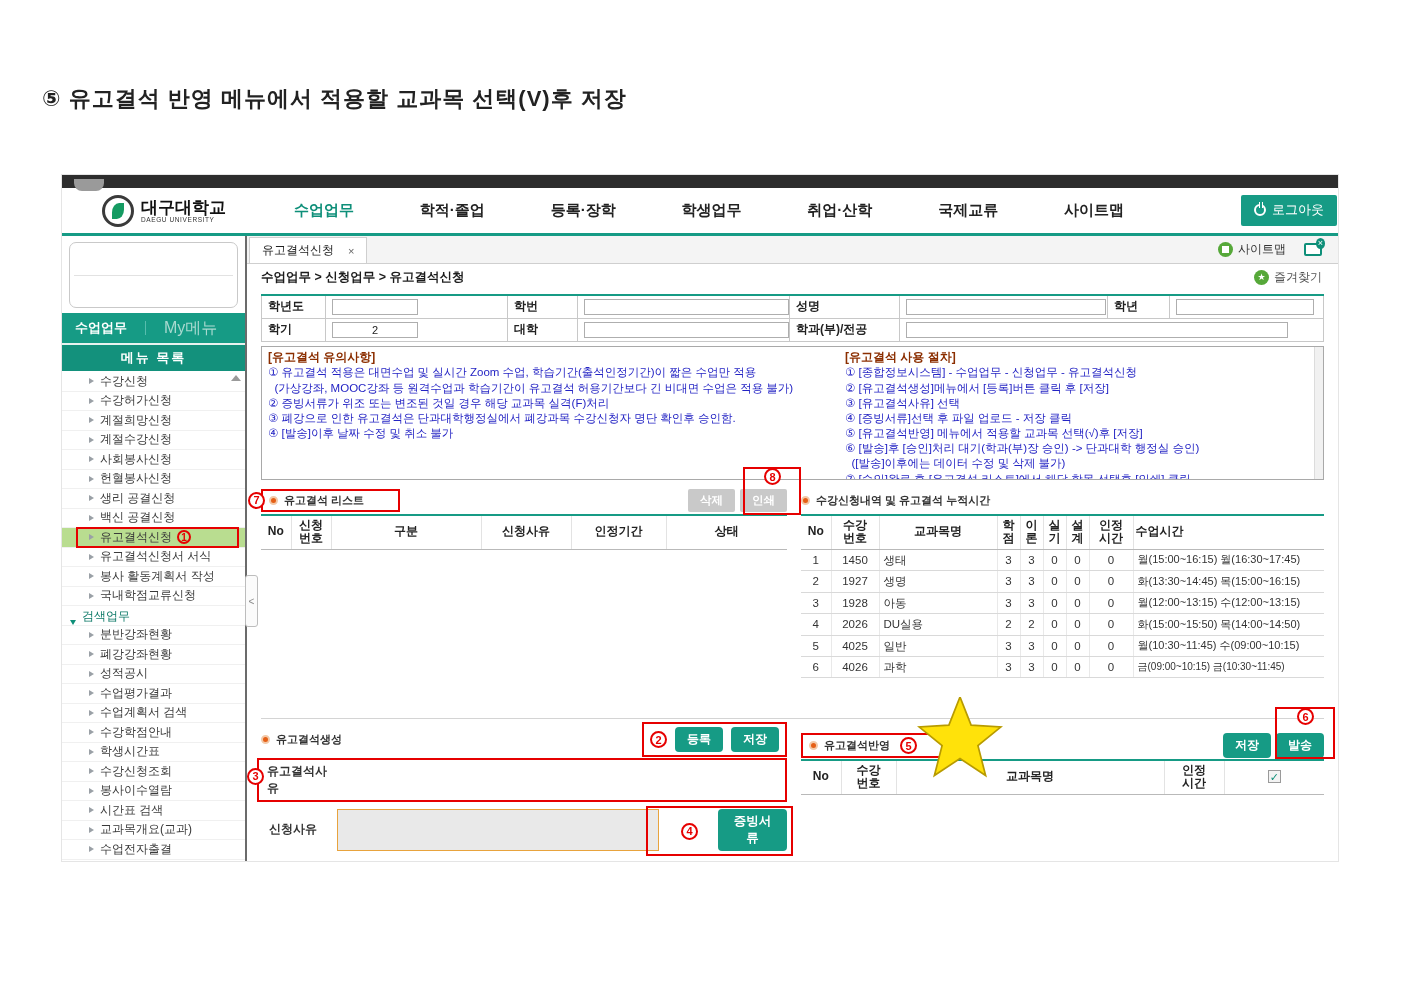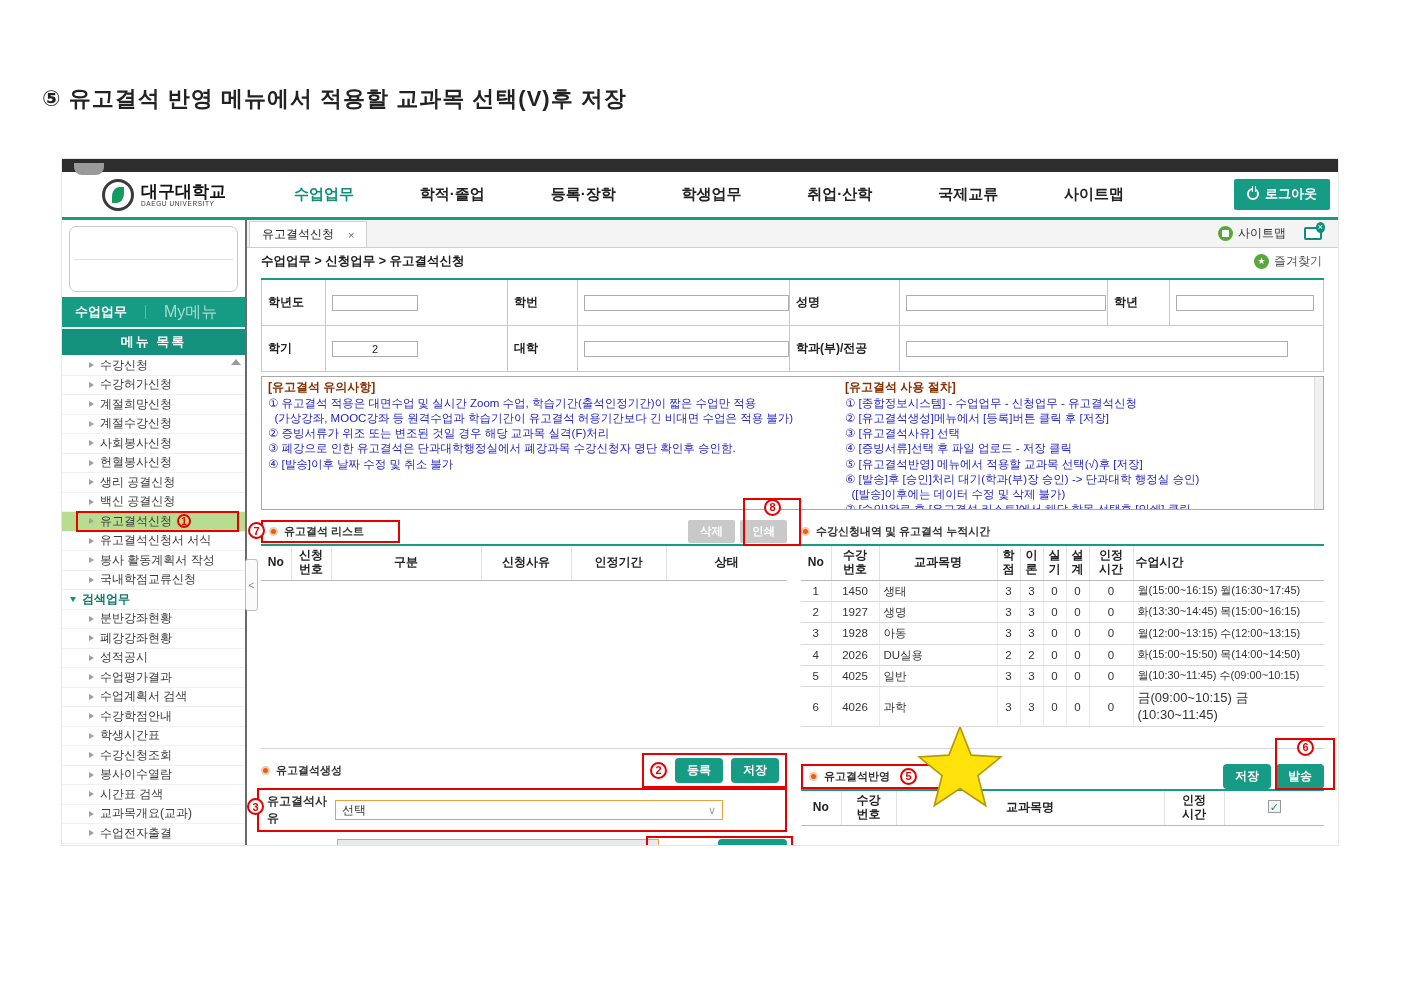--- a/index.html
+++ b/index.html
@@ -1,54 +1,54 @@
 <!DOCTYPE html>
 <html><head>
 <meta charset="utf-8">
 <style>
   * { margin:0; padding:0; box-sizing:border-box; }
   html,body { background:#fff; }
   body { font-family:"Liberation Sans","DejaVu Sans",sans-serif; width:1403px; height:992px; position:relative; overflow:hidden; }
 
   .caption { position:absolute; left:42px; top:84px; font-size:22px; font-weight:bold; color:#222; letter-spacing:1px; }
 
-  .window { position:absolute; left:62px; top:159px; width:1276px; height:686px; overflow:hidden; background:#0f766e; box-shadow:0 0 0 1px #e5e5e5; }
+  .window { position:absolute; left:62px; top:175px; width:1276px; height:686px; overflow:hidden; background:#0f766e; box-shadow:0 0 0 1px #e5e5e5; }
   .titlebar { height:13px; background:#2d2d2d; position:relative; }
   .titlebar .notch { position:absolute; left:12px; top:4px; width:30px; height:12px; background:#9a9a9a; border-radius:0 0 8px 8px; }
 
   .hdr { height:45px; background:#fff; display:flex; align-items:center; }
   .logo { display:flex; align-items:center; margin-left:40px; gap:7px; }
   .logo-mark { width:32px; height:32px; border-radius:50%; border:3px solid #3a3a3a; position:relative; background:#fff; }
   .logo-mark::after { content:""; position:absolute; left:7px; top:5px; width:12px; height:16px; background:#159b62; border-radius:60% 0 60% 0; }
   .logo-txt .t1 { font-size:17px; font-weight:bold; color:#111; line-height:1; }
   .logo-txt .t2 { font-size:6.5px; color:#333; letter-spacing:.6px; }
   .mainnav { display:flex; margin-left:68px; width:830px; justify-content:space-between; }
   .nav-item { font-size:15px; font-weight:bold; color:#222; cursor:pointer; }
   .nav-item.active { color:#0e8f79; }
-  .logout-btn { margin-left:auto; margin-right:8px; background:#169b85; color:#fff; border:none; font-size:13px; font-weight:bold; padding:6px 13px 7px; border-radius:2px; display:flex; align-items:center; gap:6px; cursor:pointer; }
+  .logout-btn { margin-left:auto; margin-right:1px; background:#169b85; color:#fff; border:none; font-size:13px; font-weight:normal; padding:6px 13px 7px; border-radius:2px; display:flex; align-items:center; gap:6px; cursor:pointer; }
   .pwr { width:12px; height:12px; border:2px solid #fff; border-radius:50%; position:relative; display:inline-block; }
   .pwr::after { content:""; position:absolute; left:3px; top:-4px; width:2px; height:6px; background:#169b85; border-left:1px solid #fff; border-right:1px solid #fff; }
   .greenline { height:3px; background:#169b85; }
 
   .winbody { display:flex; height:625px; }
 
   
   .sidebar { width:185px; border-right:2px solid #6b6b6b; background:#fff; flex:none; display:flex; flex-direction:column; }
   .userbox { margin:6px 7px 5px; height:66px; border:1px solid #c9c9c9; border-radius:7px; background:#fff; position:relative; }
   .userbox::after { content:""; position:absolute; left:4px; right:4px; top:32px; border-top:1px solid #e2e2e2; }
   .side-tabs { background:#169b85; height:30px; display:flex; align-items:center; padding-left:13px; gap:18px; }
   .side-tab-a { color:#fff; font-size:13px; font-weight:bold; cursor:pointer; }
   .side-tab-div { width:1px; height:14px; background:#57bdad; }
   .side-tab-b { color:#a8d9cf; font-size:16px; cursor:pointer; }
   .menu-hd { background:#13917c; border-top:2px solid #e8f2ef; height:28px; color:#fff; font-size:13px; font-weight:bold; display:flex; align-items:center; justify-content:center; letter-spacing:2px; }
   .menu-list { position:relative; flex:1; overflow:hidden; padding-top:1px; }
   .scroll-up { position:absolute; right:4px; top:4px; width:0; height:0; border-left:5px solid transparent; border-right:5px solid transparent; border-bottom:6px solid #9a9a9a; }
   .menu-item { height:19.5px; display:flex; align-items:center; padding-left:27px; font-size:12px; color:#3a3a3a; border-bottom:1px solid #f0f0f0; cursor:pointer; position:relative; }
   .menu-item .tri { width:0; height:0; border-top:3.5px solid transparent; border-bottom:3.5px solid transparent; border-left:5px solid #9aa0a6; margin-right:6px; flex:none; }
-  .menu-item.section { padding-left:8px; color:#0e7a68; font-weight:bold; }
+  .menu-item.section { padding-left:8px; color:#0e7a68; font-weight:normal;align-items:flex-end; }
   .menu-item.section .tri { border-left:3.5px solid transparent; border-right:3.5px solid transparent; border-top:5px solid #0e8f79; border-bottom:none; }
   .menu-item.selected { background:#b9dd90; }
   .menu-item.selected .selbox { position:absolute; left:14px; right:6px; top:-1px; bottom:-1px; border:2px solid #e60000; pointer-events:none; }
 
   
   .content { flex:1; position:relative; background:#fff; min-width:0; }
   .collapse-handle { position:absolute; left:-2px; top:339px; width:13px; height:52px; background:#fbfbfb; border:1px solid #bdbdbd; border-radius:3px; color:#8a8a8a; font-size:10px; display:flex; align-items:center; justify-content:center; cursor:pointer; z-index:4; }
 
   .tabstrip { height:28px; background:#f4f4f4; border-bottom:1px solid #cfcfcf; display:flex; align-items:flex-end; }
   .tab { background:#fff; border:1px solid #cfcfcf; border-bottom:none; height:26px; margin-left:2px; padding:0 12px; display:flex; align-items:center; gap:14px; font-size:12px; color:#222; cursor:pointer; }
@@ -61,21 +61,21 @@
   .winx-icon::after { content:"×"; position:absolute; right:-5px; top:-7px; background:#0e8f79; color:#fff; font-size:9px; line-height:1; border-radius:50%; padding:1px 2px; }
 
   .crumbrow { height:26px; display:flex; align-items:center; padding:0 16px 0 14px; }
   .crumb { font-size:12.5px; font-weight:bold; color:#1c1c1c; }
   .fav { margin-left:auto; display:flex; align-items:center; gap:5px; font-size:12px; color:#555; cursor:pointer; }
   .star-dot { width:15px; height:15px; border-radius:50%; background:#56a839; color:#fff; font-size:9px; display:flex; align-items:center; justify-content:center; }
 
   .inner { padding:4px 14px 0; position:relative; }
 
   table.idform { width:100%; border-collapse:collapse; border-top:2px solid #169b85; table-layout:fixed; }
-  table.idform td { border:1px solid #c8c8c8; height:23px; font-size:12px; color:#222; padding:14px 6px; }
+  table.idform td { border:1px solid #c8c8c8; height:23px; font-size:12px; color:#222; padding:2px 6px; }
   table.idform td.lb { font-weight:bold; background:#fff; }
   .fi { display:inline-block; height:16px; border:1px solid #aeaeae; background:#fff; vertical-align:middle; font-size:11px; text-align:center; line-height:15px; color:#222; }
 
   .noticebox { margin-top:4px; border:1px solid #a9a9a9; height:134px; display:flex; padding:3px 0 3px 6px; position:relative; overflow:hidden;justify-content:flex-end; }
   .noticebox .nscroll { position:absolute; right:0; top:0; bottom:0; width:9px; background:#f1f1f1; border-left:1px solid #dcdcdc; }
   .ncol { font-size:11.5px; color:#2424c4; line-height:1.32; white-space:pre-wrap; }
   .ncol .ntitle { color:#8b2e00; font-weight:bold; font-size:12px; }
   .ncol1 { width:565px; flex:none; }
   .ncol2 { flex:1; padding-left:12px; }
 
@@ -484,21 +484,21 @@
                   </tr>
                   <tr>
                     <td>6</td>
                     <td>4026</td>
                     <td class="al">과학</td>
                     <td>3</td>
                     <td>3</td>
                     <td>0</td>
                     <td>0</td>
                     <td>0</td>
-                    <td class="al" style="font-size: 13px;">금(09:00~10:15) 금(10:30~11:45)</td>
+                    <td class="al" style="font-size: 10px;">금(09:00~10:15) 금(10:30~11:45)</td>
                   </tr>
                 </tbody>
             </table>
           </div>
         </div>
 
         <div class="hdivider"></div>
 
         <div class="cols" style="margin-top:8px;">
           <div class="lcol">
@@ -509,24 +509,20 @@
                 <span class="ann">2</span>
                 <button class="btn-t">등록</button>
                 <button class="btn-t">저장</button>
               </span>
             </div>
 
 
             <div class="frow" style="border:2px solid #e60000; padding:3px 4px 3px 0; margin-left:-4px;">
               <span class="ann" style="position:absolute; left:-12px; top:8px; background:#fff;">3</span>
               <span class="flabel">유고결석사유</span>
-              <span class="osel">
-                <span>선택</span>
-                <span class="chev">∨</span>
-              </span>
             </div>
 
             <div class="frow" style="align-items:flex-start; margin-top:7px;">
               <span class="flabel" style="margin-top:12px;">신청사유</span>
               <span class="otext"></span>
               <span class="ann" style="margin:14px 20px 0 22px;">4</span>
               <button class="btn-t" style="height:42px; width:76px; font-size:12.5px;">증빙서류</button>
               <span class="redrect" style="left:385px; top:-3px; width:147px; height:50px;"></span>
             </div>
 

